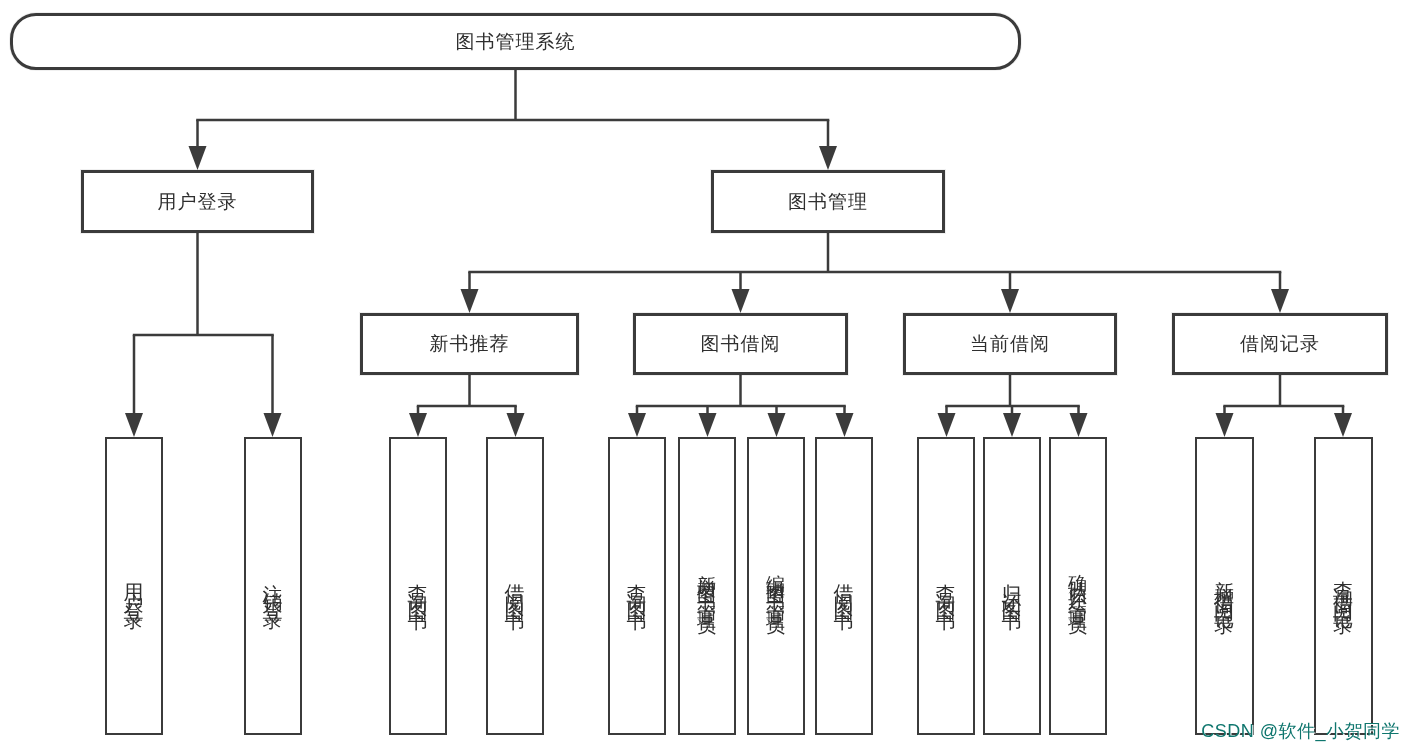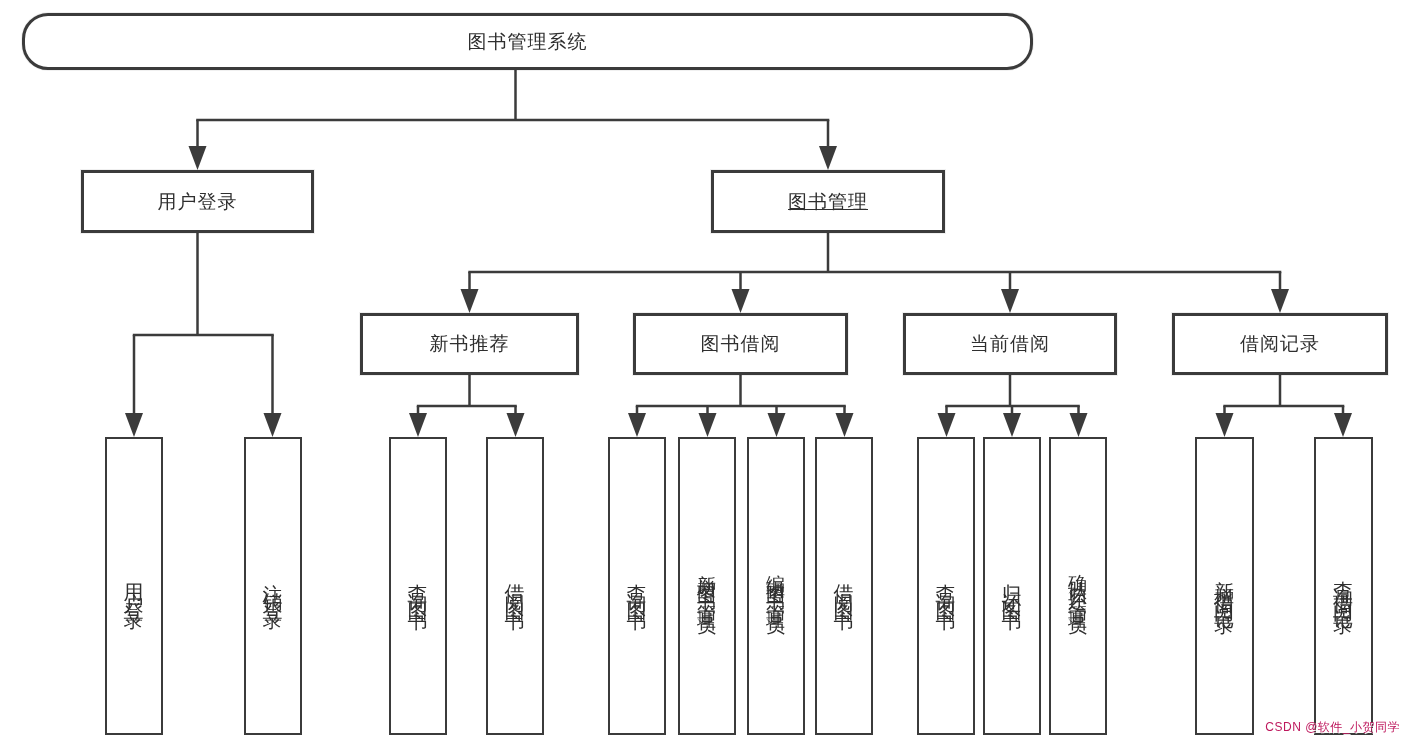--- a/index.html
+++ b/index.html
@@ -49,22 +49,22 @@
     writing-mode: vertical-rl;
     text-orientation: mixed;
     letter-spacing: 9px;
     line-height: 1;
     white-space: nowrap;
   }
   .watermark {
     position: absolute;
     right: 5px;
     top: 719px;
-    font-size: 12px;
-    color: #be185d;
+    font-size: 18px;
+    color: #0f766e;
     letter-spacing: 0.5px;
     text-shadow: 1px 1px 0 #ffffff;
   }
   line {
     stroke: #3b3b3b;
     stroke-width: 2.5;
   }
   polygon {
     fill: #3b3b3b;
   }
@@ -129,28 +129,28 @@
     <polygon points="1069.5,413 1087.5,413 1078.5,437"></polygon>
 
     <line x1="1280" y1="375" x2="1280" y2="406"></line>
     <line x1="1223.3" y1="406" x2="1344.3" y2="406"></line>
     <line x1="1224.5" y1="406" x2="1224.5" y2="417"></line>
     <polygon points="1215.5,413 1233.5,413 1224.5,437"></polygon>
     <line x1="1343" y1="406" x2="1343" y2="417"></line>
     <polygon points="1334,413 1352,413 1343,437"></polygon>
   </svg>
 
-  <div class="node hbox root" style="left:22px; top:13px; width:1011px; height:57px;border-radius:26px;">
+  <div class="node hbox root" style="left:10px; top:13px; width:1011px; height:57px;border-radius:26px;">
     <span>图书管理系统</span>
   </div>
 
   <div class="node hbox" style="left:81px; top:170px; width:233px; height:63px;">
     <span>用户登录</span>
   </div>
-  <div class="node hbox" style="left:711px; top:170px; width:234px; height:63px;text-decoration:underline;">
+  <div class="node hbox" style="left:711px; top:170px; width:234px; height:63px;">
     <span>图书管理</span>
   </div>
 
   <div class="node hbox" style="left:360px; top:313px; width:219px; height:62px;">
     <span>新书推荐</span>
   </div>
   <div class="node hbox" style="left:633px; top:313px; width:215px; height:62px;">
     <span>图书借阅</span>
   </div>
   <div class="node hbox" style="left:1172px; top:313px; width:216px; height:62px;">

